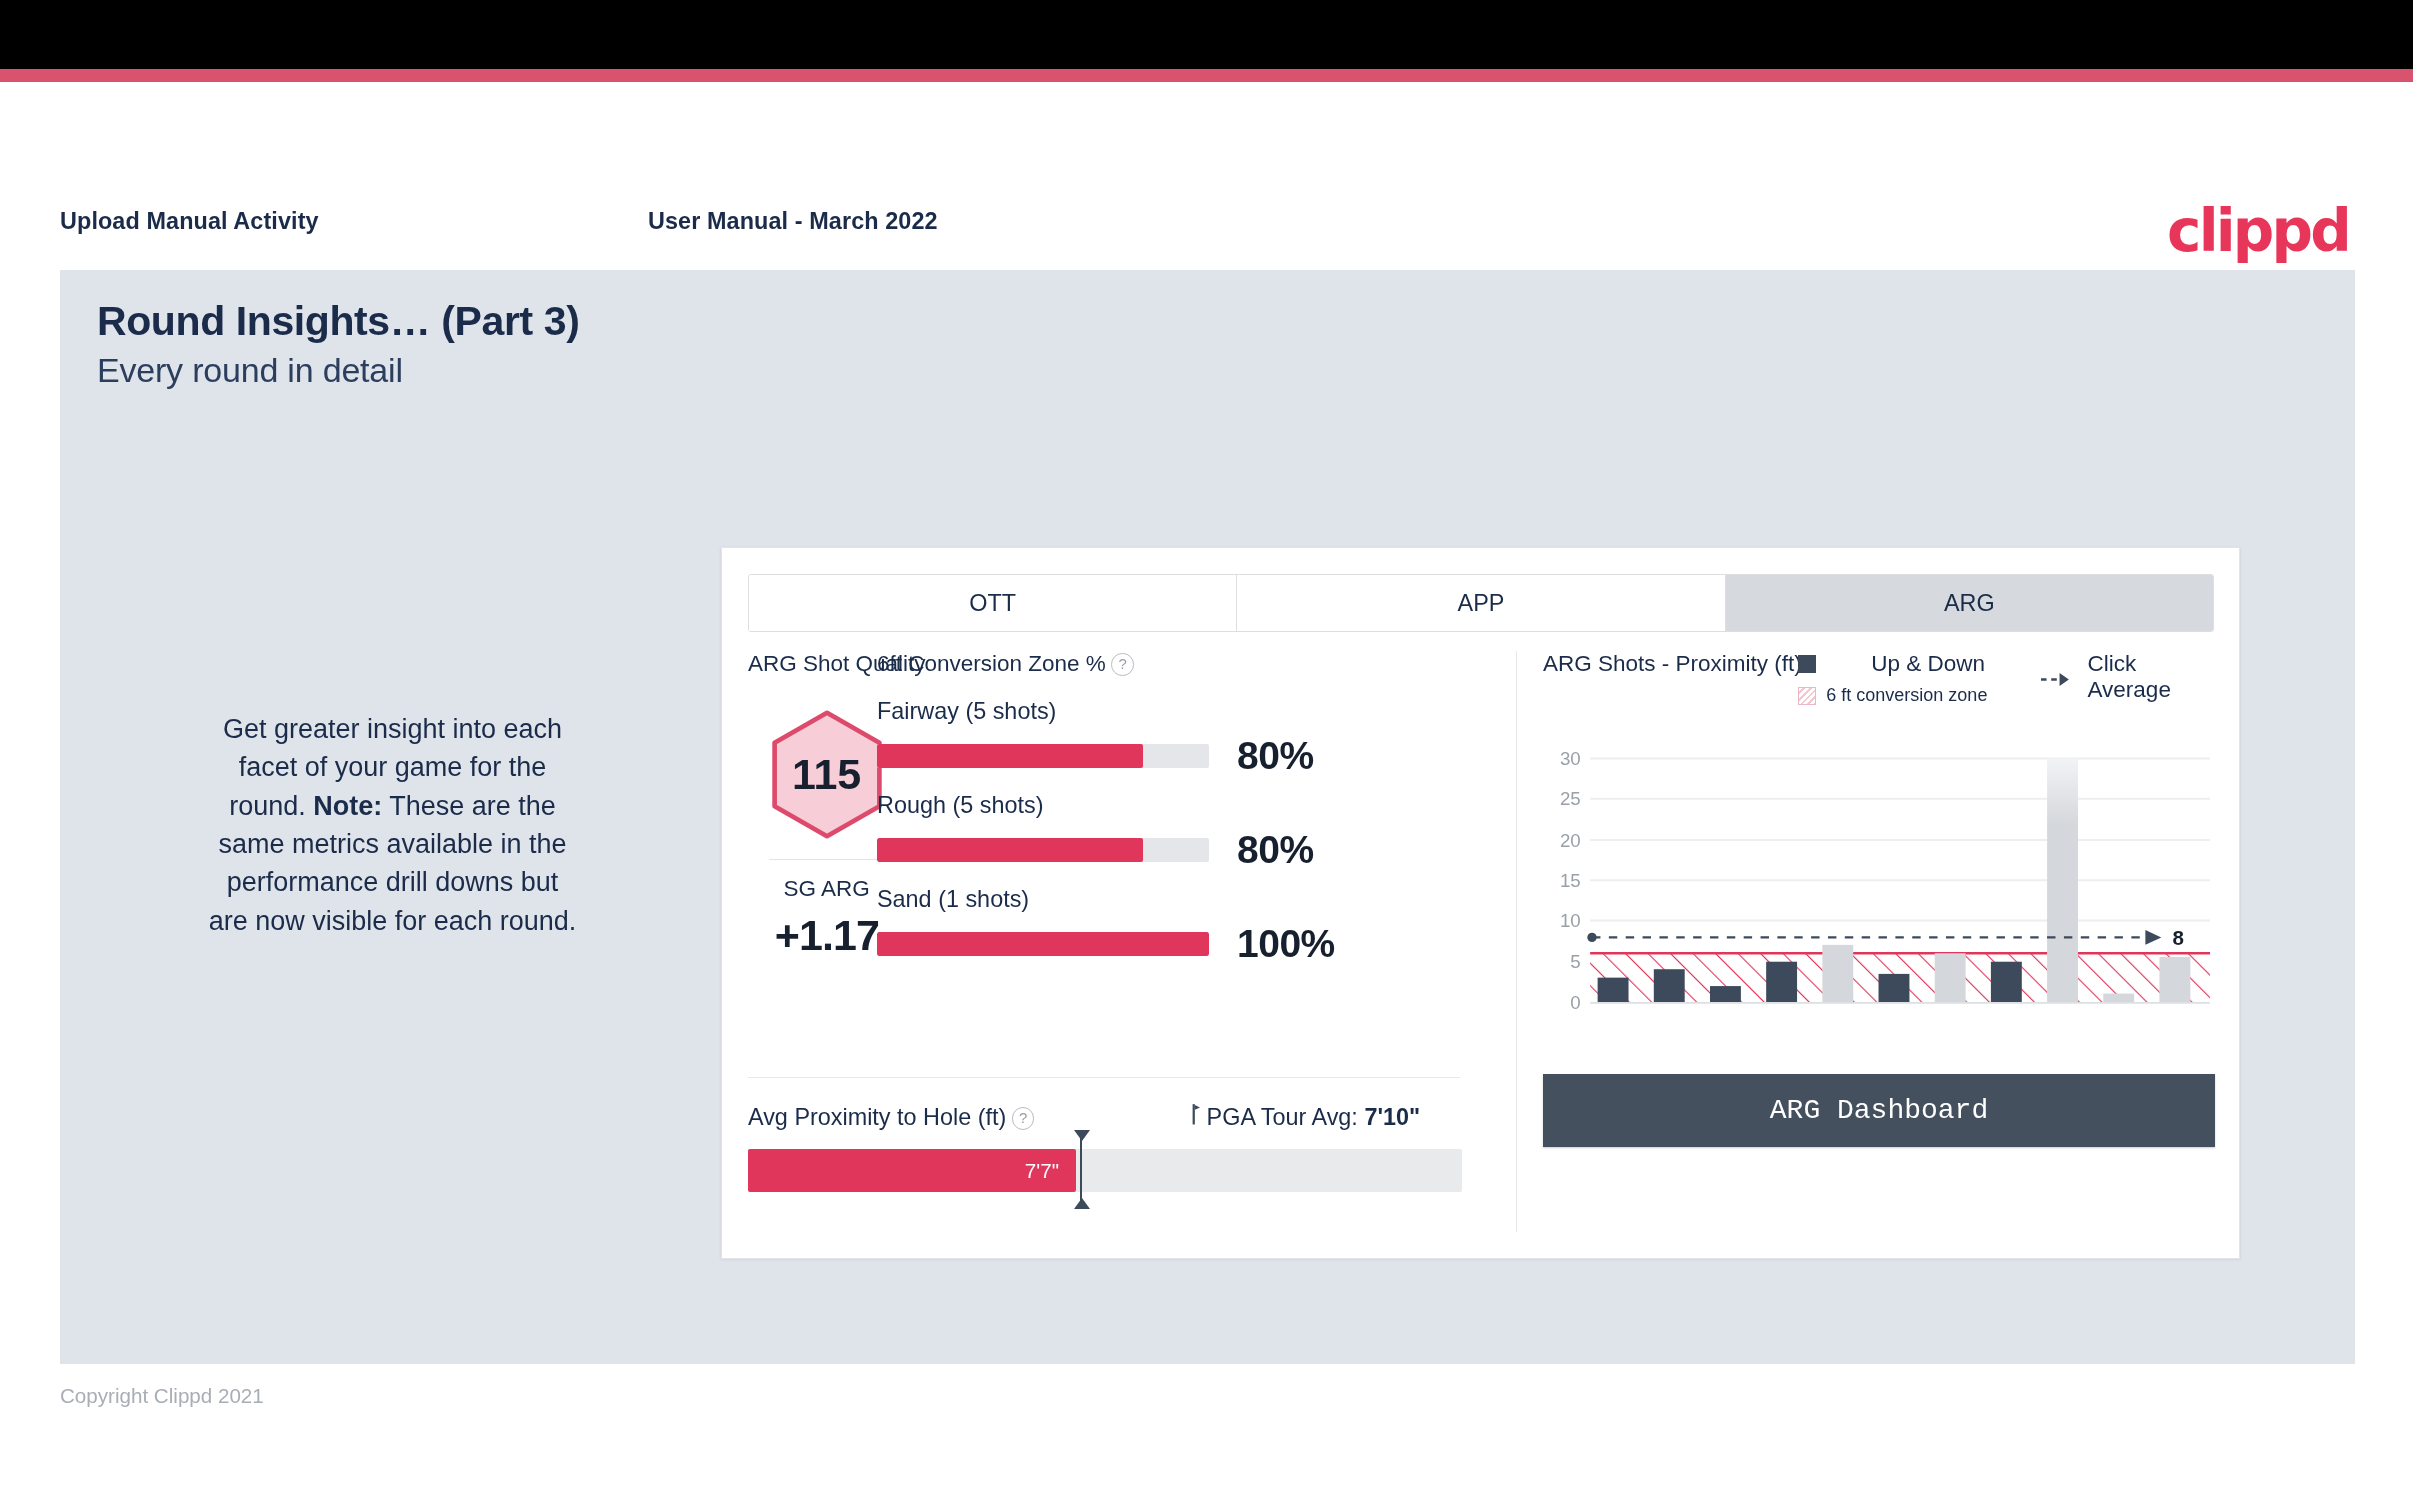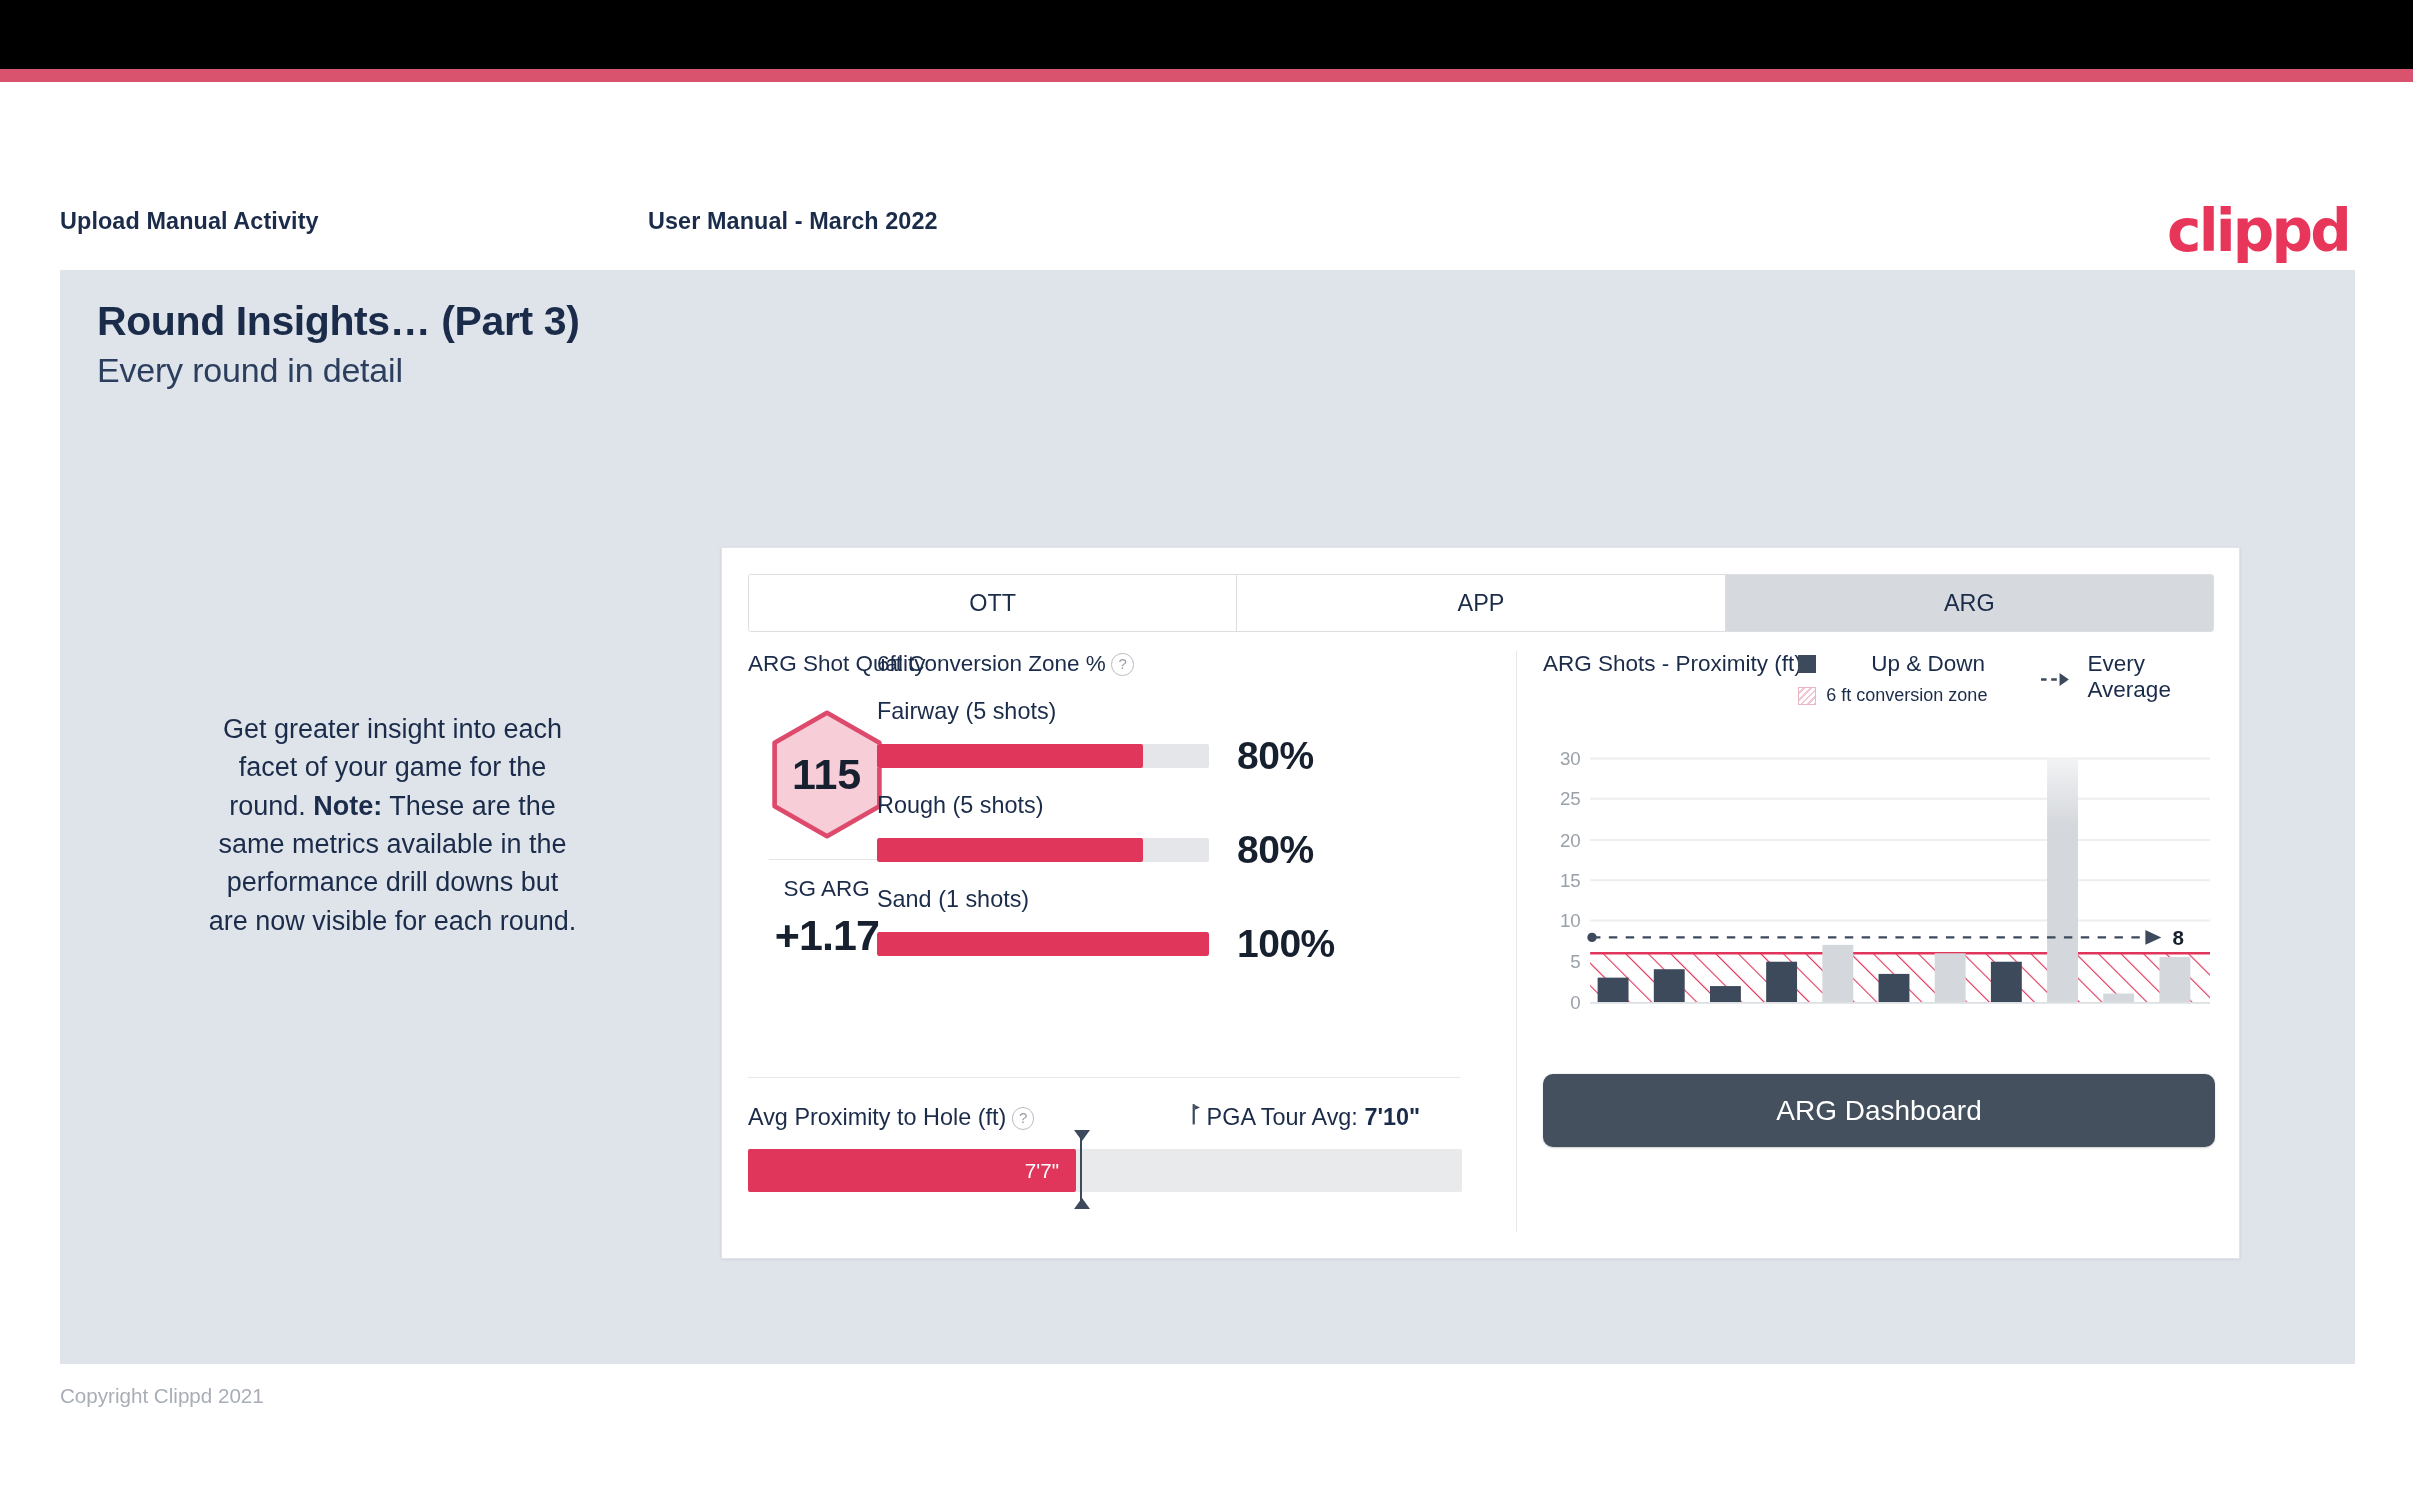--- a/index.html
+++ b/index.html
@@ -104,23 +104,23 @@
   .leg3 { position:absolute; left:281px; top:34px; font-size:18px; color:#1b2c4a; display:flex; align-items:center; }
   .sw-dark { width:18px;height:18px;background:#3d4a5c;margin-right:10.3px; }
   .sw-hatch{ width:18px;height:18px;margin-right:10.3px;border:0.9px solid #eab8c4;
              background:repeating-linear-gradient(135deg,#fff 0 2.8px,#f3c6d1 2.8px 4.7px); }
   .sw-dash { width:39px;height:18px;margin-right:7.5px;position:relative; }
 
   .chart { position:absolute; left:26px; top:86px; width:672px; height:309px; }
   .chart svg { display:block; }
 
   .dash-btn { position:absolute; left:26px; top:423px; width:672px; height:73px;
-              background:#44505e; border-radius:10px; color:#fff;
+              background:#44505e; border-radius:0; color:#fff;
               display:flex; align-items:center; justify-content:center;
-              font-size:28px; font-weight:500; box-shadow:0 0.9px 1.9px rgba(0,0,0,.2); }
+              font-size:28px; font-weight:500; box-shadow:0 0.9px 1.9px rgba(0,0,0,.2);font-family:Liberation Mono, monospace; }
 
   .footer { position:absolute; left:60px; top:1384px; font-size:20.6px; color:#a9aeb6; }
 </style>
 </head>
 <body>
 
 <div class="slide">
 
   <div class="topbar-black"></div>
   <div class="topbar-red"></div>
@@ -234,21 +234,21 @@
           <span class="sw-dark"></span>
           <span>Up &amp; Down</span>
         </div>
         <div class="leg2">
           <span class="sw-dash">
             <svg width="39" height="18" viewBox="0 0 42 19">
               <line x1="0" y1="10" x2="27" y2="10" stroke="#3d4a5c" stroke-width="2.6" stroke-dasharray="6 5"></line>
               <polygon points="20,3 20,17 30,10" fill="#3d4a5c"></polygon>
             </svg>
           </span>
-          <span>Every Average</span>
+          <span>Click Average</span>
         </div>
         <div class="leg3">
           <span class="sw-hatch"></span>
           <span>6 ft conversion zone</span>
         </div>
 
         <div class="chart">
           <svg width="672" height="309" viewBox="0 0 717 330">
             <defs>
               <pattern id="hatch" width="17" height="17" patternTransform="rotate(-45)" patternUnits="userSpaceOnUse">

